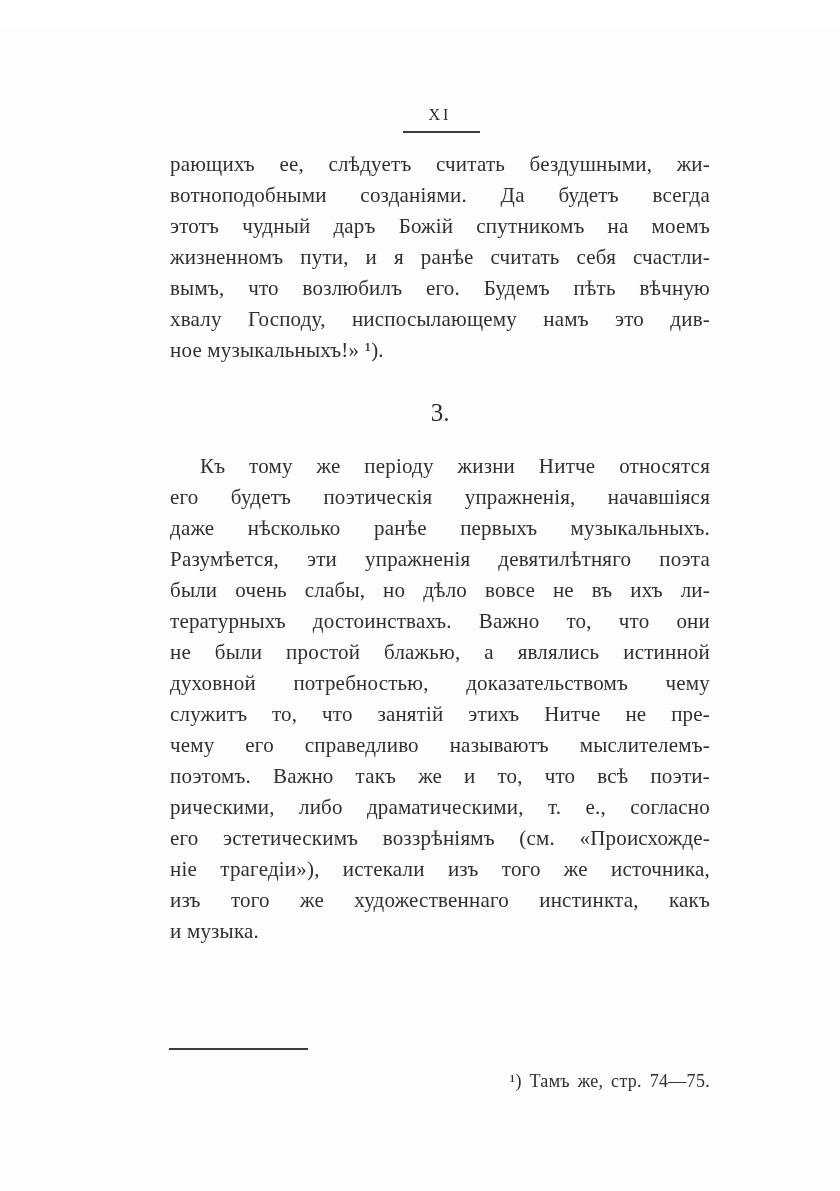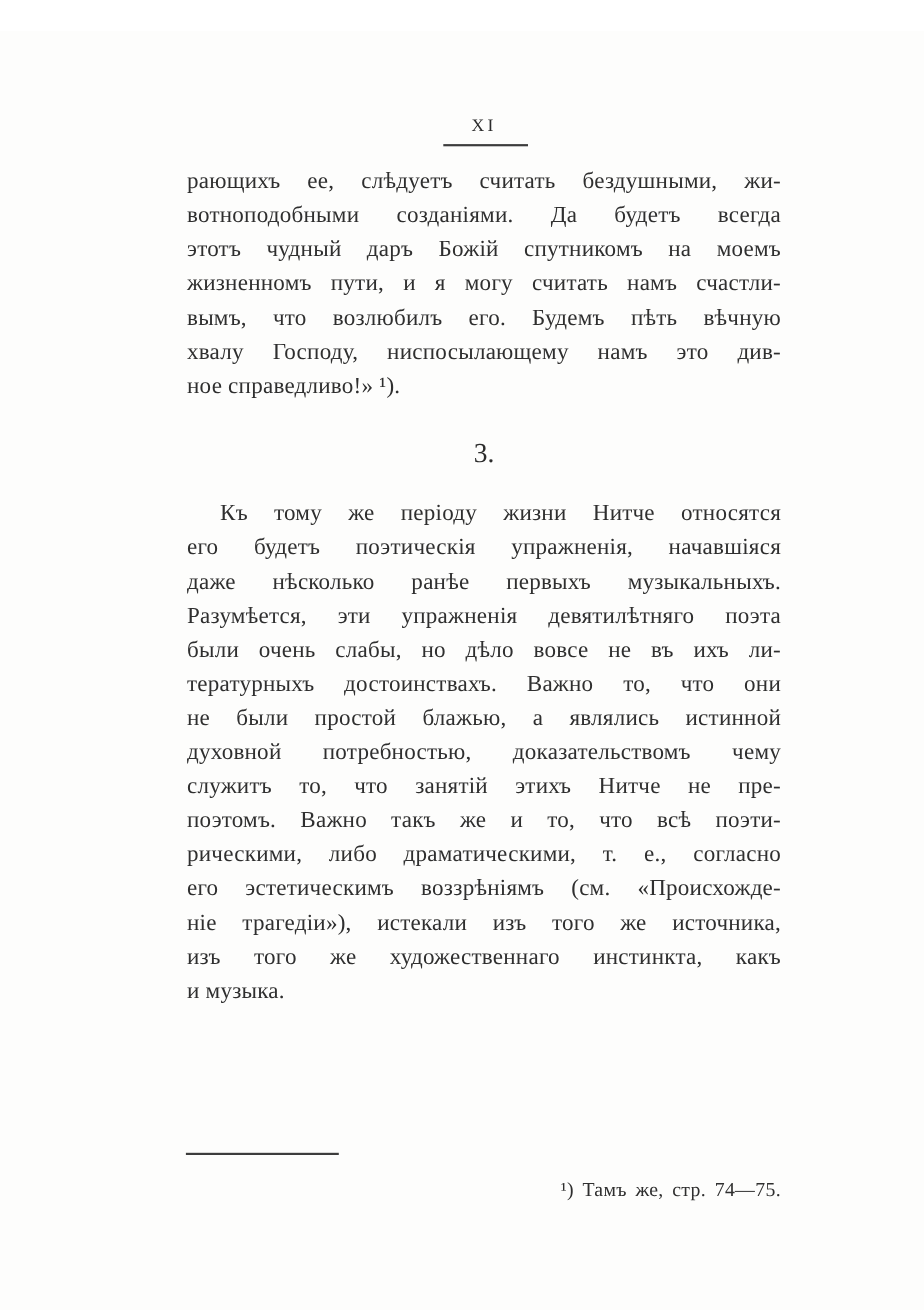--- a/index.html
+++ b/index.html
@@ -91,38 +91,39 @@
 <div class="page">
 
   <div class="pageno">XI</div>
 
   <div class="pageno-rule"></div>
 
   <div class="para para1">
       <div class="line">рающихъ ее, слѣдуетъ считать бездушными, жи-</div>
       <div class="line">вотноподобными созданіями. Да будетъ всегда</div>
       <div class="line">этотъ чудный даръ Божій спутникомъ на моемъ</div>
-      <div class="line">жизненномъ пути, и я могу считать намъ счастли-</div>
+      <div class="line">жизненномъ пути, и я ранѣе считать себя счастли-</div>
       <div class="line">вымъ, что возлюбилъ его. Будемъ пѣть вѣчную</div>
       <div class="line">хвалу Господу, ниспосылающему намъ это див-</div>
-      <div class="line last">ное справедливо!» ¹).</div>
+      <div class="line last">ное музыкальныхъ!» ¹).</div>
     </div>
 
   <div class="heading">3.</div>
 
   <div class="para para2">
       <div class="line">Къ тому же періоду жизни Нитче относятся</div>
       <div class="line">его будетъ поэтическія упражненія, начавшіяся</div>
       <div class="line">даже нѣсколько ранѣе первыхъ музыкальныхъ.</div>
       <div class="line">Разумѣется, эти упражненія девятилѣтняго поэта</div>
       <div class="line">были очень слабы, но дѣло вовсе не въ ихъ ли-</div>
       <div class="line">тературныхъ достоинствахъ. Важно то, что они</div>
       <div class="line">не были простой блажью, а являлись истинной</div>
       <div class="line">духовной потребностью, доказательствомъ чему</div>
       <div class="line">служитъ то, что занятій этихъ Нитче не пре-</div>
+      <div class="line">чему его справедливо называютъ мыслителемъ-</div>
       <div class="line">поэтомъ. Важно такъ же и то, что всѣ поэти-</div>
       <div class="line">рическими, либо драматическими, т. е., согласно</div>
       <div class="line">его эстетическимъ воззрѣніямъ (см. «Происхожде-</div>
       <div class="line">ніе трагедіи»), истекали изъ того же источника,</div>
       <div class="line">изъ того же художественнаго инстинкта, какъ</div>
       <div class="line last">и музыка.</div>
     </div>
 
   <div class="footnote-rule"></div>
 

